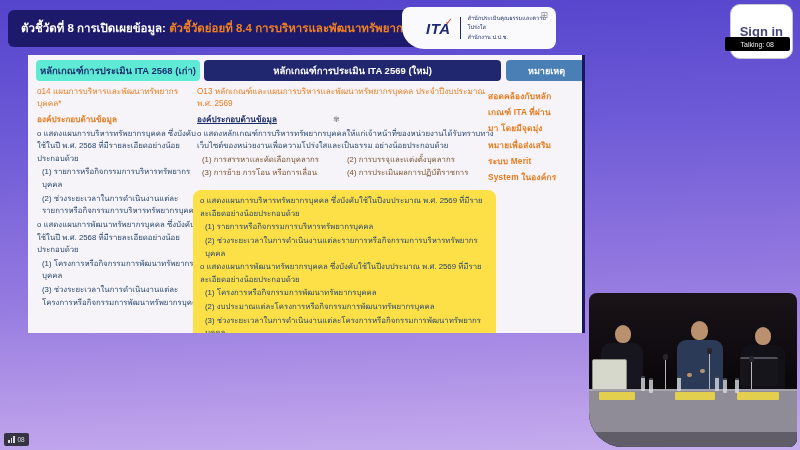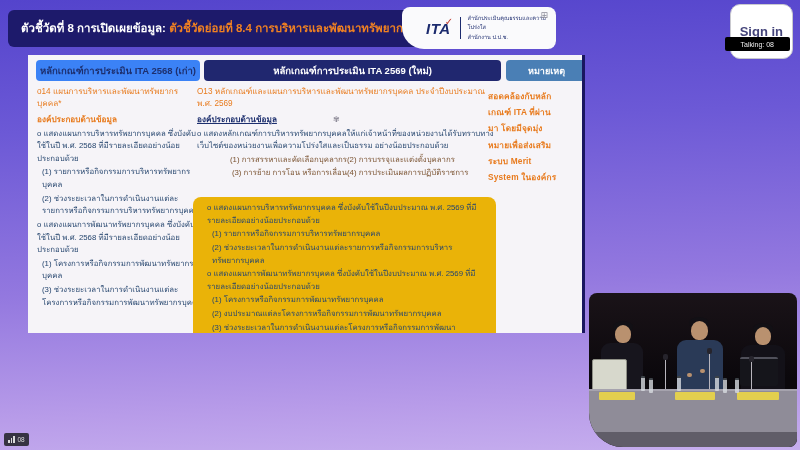--- a/index.html
+++ b/index.html
@@ -18,36 +18,36 @@
   .logo-check{position:absolute;right:-3px;top:-4px;color:#c0392b;font-size:10px;font-style:normal;}
   .logo-divider{width:1px;height:22px;background:#1c2b6e;margin:0 7px 0 9px;}
   .logo-org{font-size:5.6px;color:#1c2b6e;line-height:1.7;}
   .grid-icon{position:absolute;right:8px;top:3px;font-size:9px;color:#8d8d99;}
 
   
   .slide-body{position:absolute;left:28px;top:55px;width:557px;height:278px;background:#f6f4f8;
     border-right:3px solid #191660;box-sizing:border-box;overflow:hidden;}
   .col-head{position:absolute;top:5px;height:21px;border-radius:4px;display:flex;align-items:center;
     justify-content:center;font-size:9.5px;font-weight:bold;}
-  .col-head.old{left:8px;width:164px;background:#3b82f6;color:#1d2f6e;}
+  .col-head.old{left:8px;width:164px;background:#5eead4;color:#1d2f6e;}
   .col-head.new{left:176px;width:297px;background:#20276f;color:#ffffff;}
   .col-head.note{left:478px;width:81px;background:#4a7fb5;color:#ffffff;font-size:9px;}
   .col-old{position:absolute;left:9px;top:30px;width:165px;}
   .col-new{position:absolute;left:169px;top:30px;width:299px;}
   .col-note{position:absolute;left:460px;top:33px;width:70px;}
   .t{font-size:7.8px;line-height:1.62;color:#25456e;margin:1px 0;}
   .ind{padding-left:5px;}
   .t-orange{color:#e87b1e;font-weight:normal;font-size:8.2px;line-height:1.5;margin:1px 0;}
   .sec-old{color:#e87b1e;font-weight:bold;font-size:8.2px;margin:2px 0;}
   .sec-new{color:#1d2f6e;font-weight:bold;font-size:8.2px;text-decoration:underline;margin:2px 0;}
   .stamp{color:#8a8795;font-size:8px;margin-left:56px;text-decoration:none;display:inline-block;}
   .pair-row{display:flex;}
-  .pair-row .p1{flex:0 0 145px;text-align:right;}
+  .pair-row .p1{flex:0 0 145px;}
   .warm{color:#7a5230;}
-  .gray-box{margin-top:17px;margin-left:-4px;background:#eab308;border-radius:8px;padding:4px 14px;}
+  .gray-box{margin-top:10px;margin-left:-4px;background:#fde047;border-radius:8px;padding:4px 7px;}
   .note-text{font-size:8.3px;line-height:1.95;color:#e87b1e;font-weight:bold;letter-spacing:.2px;}
 
   
   .signin{position:absolute;top:4px;right:7px;background:#ffffff;border:1px solid #c9c9cf;border-radius:10px;
     padding:19px 9px;font-size:13px;color:#44447a;font-weight:bold;cursor:pointer;}
   .talking{position:absolute;top:37px;right:10px;background:#000000;color:#eeeeee;font-size:7px;
     padding:3.5px 16px;border-radius:2px;}
   .conn{position:absolute;left:4px;top:433px;background:rgba(35,35,42,.88);border-radius:2px;height:13px;
     display:flex;align-items:center;gap:3px;padding:0 4px;color:#dddddd;font-size:6.5px;}
   .bars{display:flex;align-items:flex-end;gap:1px;}

